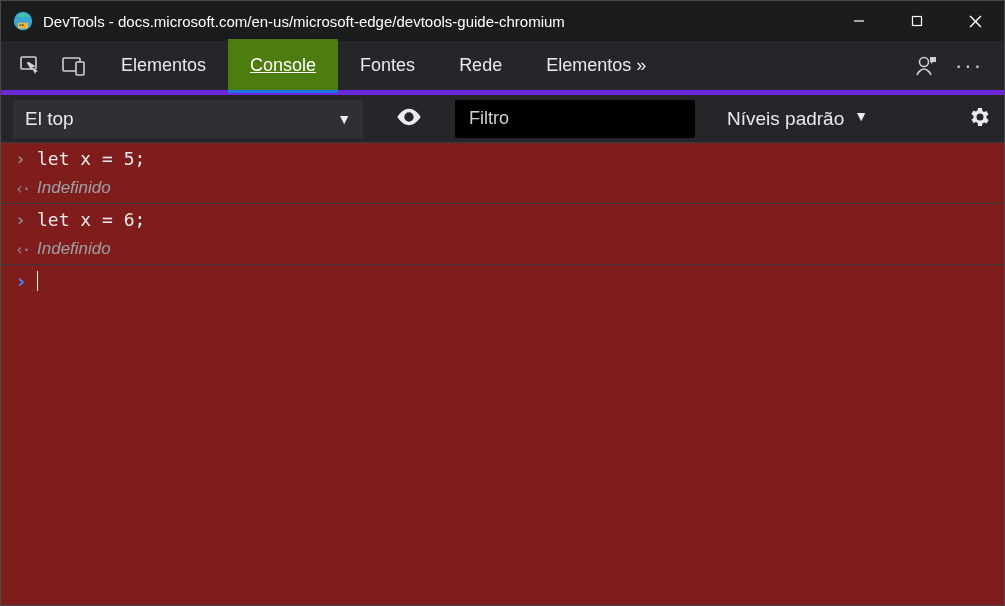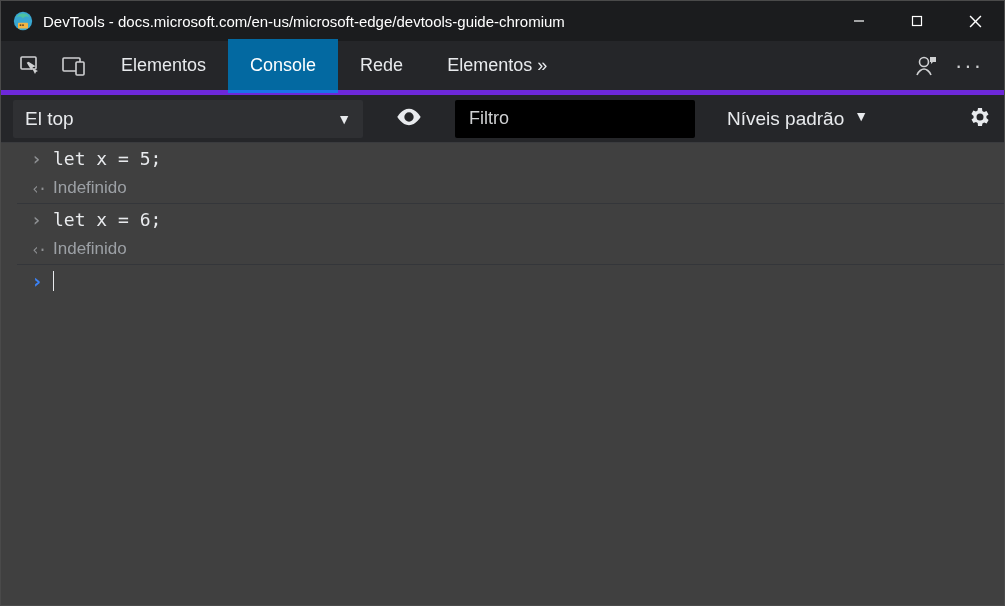--- a/index.html
+++ b/index.html
@@ -62,22 +62,23 @@
   }
   .tab {
     padding: 0 22px;
     height: 54px;
     display: flex; align-items: center;
     font-size: 18px;
     color: #e8eaed;
     position: relative;
   }
   .tab.active {
-    background: #0369a1;
+    background: #4d7c0f;
     color: #ffffff;
+    text-decoration: underline;
   }
   .tab.active::after {
     content: "";
     position: absolute;
     left: 0; right: 0; bottom: 0;
     height: 3px;
     background: #1a73e8;
   }
   .ts-spacer { flex: 1; }
 
@@ -117,24 +118,23 @@
   }
   .filter-input::placeholder { color: #cfd0d2; }
   .level-select {
     display: flex; align-items: flex-start; gap: 10px;
     font-size: 19px; color: #e8eaed;
   }
   .fb-gear { margin-left: auto; color: #e8eaed; }
 
   
   .console {
-    background: #404040;
+    background: #7f1d1d;
     height: calc(606px - 40px - 54px - 48px);
     overflow: auto;
-    padding-left: 16px;
   }
   .row {
     border-bottom: 1px solid #34363a;
   }
   .line {
     display: flex;
     align-items: center;
     min-height: 30px;
     padding: 4px 14px 4px 14px;
     font-size: 18px;
@@ -149,21 +149,21 @@
   }
   .gutter.input::before { content: "›"; font-weight: 600; font-size: 18px; }
   .gutter.output::before { content: "‹·"; font-size: 15px; letter-spacing: -2px; }
   .gutter.prompt { color: #3b82f6; }
   .gutter.prompt::before { content: "›"; font-weight: 700; font-size: 20px; }
   .code {
     font-family: "Consolas", monospace;
     font-size: 18px;
     color: #e8eaed;
   }
-  .muted { color: #9ca0a5; font-family: "Segoe UI", Arial, sans-serif; font-size: 17px; }
+  .muted { color: #9ca0a5; font-style: italic; font-family: "Segoe UI", Arial, sans-serif; font-size: 17px; }
   .tok-var { color: #79b8ff; }
   .tok-num { color: #b392f0; }
   .result-num { color: #b392f0; font-family: "Consolas", monospace; font-size: 18px; }
   .caret-blink {
     width: 1px; height: 20px; background: #e8eaed; display: inline-block; vertical-align: middle;
   }
 </style>
 </head>
 <body>
 
@@ -207,20 +207,21 @@
     </svg>
   </div>
   <div class="ts-icon">
     <svg width="26" height="22" viewBox="0 0 26 22" fill="none" stroke="#cfd0d2" stroke-width="1.6">
       <rect x="2" y="3" width="17" height="13" rx="1"></rect>
       <rect x="15" y="7" width="8" height="13" rx="1" fill="#252629"></rect>
     </svg>
   </div>
   <div class="tab">Elementos</div>
   <div class="tab active">Console</div>
+  <div class="tab">Fontes</div>
   <div class="tab">Rede</div>
   <div class="tab">Elementos »</div>
   <div class="ts-spacer"></div>
   <div class="ts-icon">
     <svg width="26" height="26" viewBox="0 0 26 26" fill="none" stroke="#cfd0d2" stroke-width="1.6">
       <circle cx="12" cy="9" r="4.5"></circle>
       <path d="M5 22c1.5-4 5-6 7-6s5.5 2 7 6"></path>
       <path d="M18 4h6v5h-3l-2 2v-2h-1z" fill="#cfd0d2" stroke="none"></path>
     </svg>
   </div>

